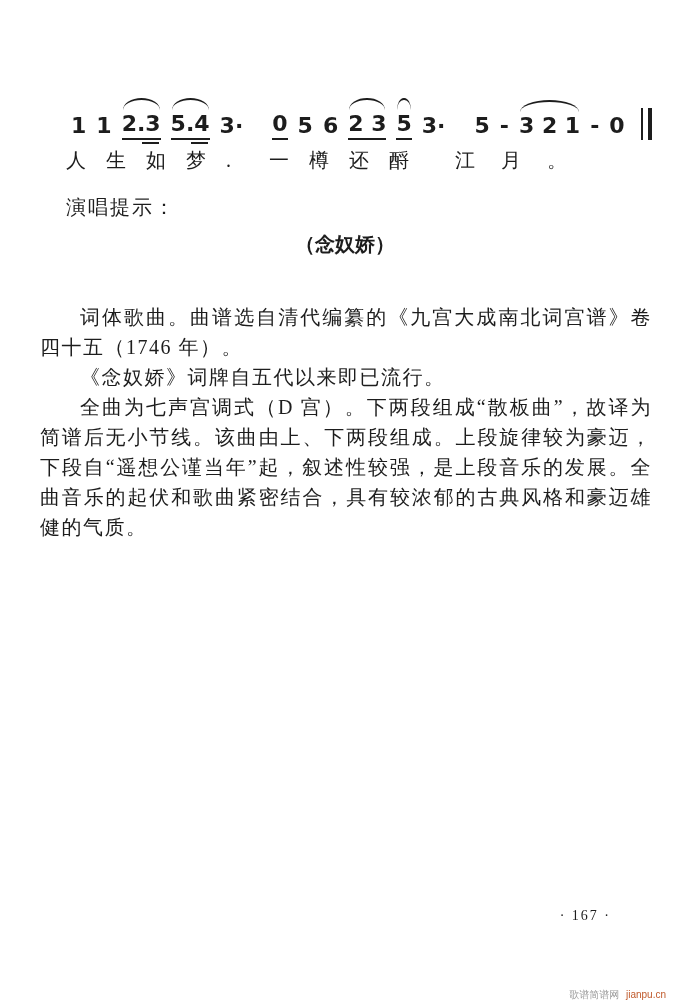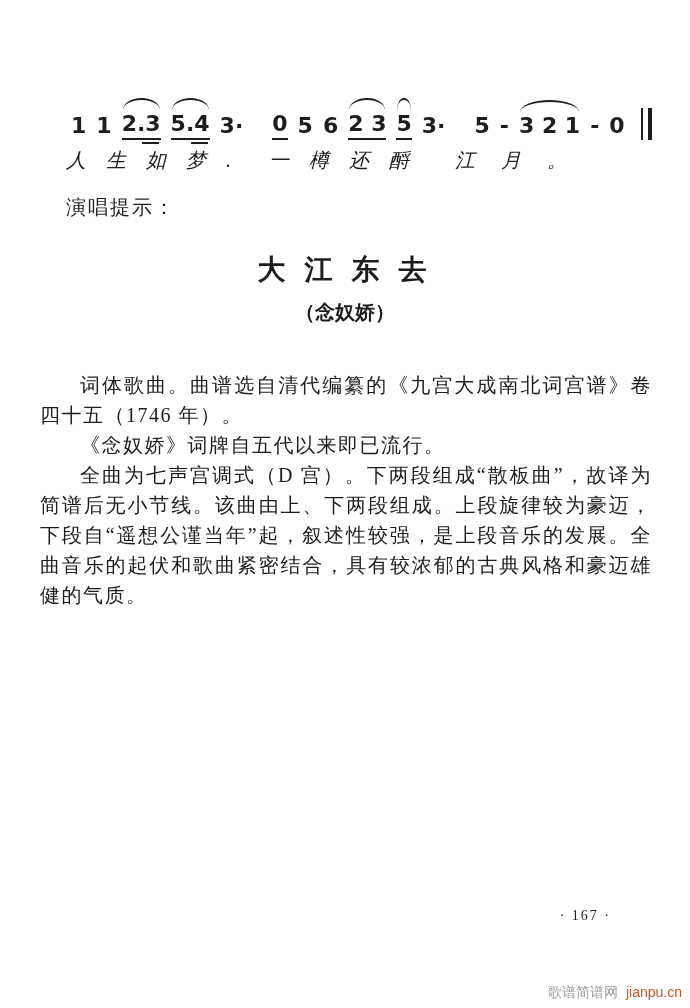--- a/index.html
+++ b/index.html
@@ -40,21 +40,21 @@
   .num.ul2::after{
     content:"";position:absolute;right:2px;bottom:-4px;width:42%;
     border-bottom:2px solid var(--ink);
   }
   .bar{
     display:inline-block;width:5px;height:32px;margin-left:6px;
     border-left:2px solid var(--ink);border-right:4px solid var(--ink);
     vertical-align:bottom;
   }
   .lyrics-row{
-    margin-top:10px;font-size:20px;line-height:1;white-space:pre;font-style:italic;
+    margin-top:10px;font-size:20px;line-height:1;white-space:pre;
   }
   .lyric-group{letter-spacing:20px;}
   .lyric-group + .lyric-group{margin-left:18px;}
   .lyric-group:nth-child(3){margin-left:26px;letter-spacing:26px;}
 
   
   .section-label{
     margin-top:24px;padding-left:66px;
     font-size:20px;letter-spacing:2px;
   }
@@ -74,40 +74,39 @@
     letter-spacing:1.5px;
     text-align:justify;text-indent:2em;
   }
 
   
   .pagenum{
     position:absolute;top:908px;right:79px;
     font-size:14px;letter-spacing:2px;
   }
   .watermark{
-    position:absolute;bottom:6px;right:8px;
-    font-size:14px;
+    position:absolute;bottom:6px;right:24px;
+    font-size:10px;
     font-family:"Liberation Sans","DejaVu Sans",sans-serif;
   }
   .watermark .site-name{color:var(--wm-gray);}
   .watermark .site-url{color:var(--wm-orange);text-decoration:none;margin-left:4px;}
 </style>
 </head>
 <body>
 
 <div class="page">
 
   <div class="notation">
     <div class="notes-row" id="notes-row"><span class="note"><span class="num">1</span></span><span class="note"><span class="num">1</span></span><span class="note"><span class="slur"></span><span class="num ul ul2">2.3</span></span><span class="note"><span class="slur"></span><span class="num ul ul2">5.4</span></span><span class="note"><span class="num">3·</span></span><span class="note gap"><span class="num ul">0</span></span><span class="note"><span class="num">5</span></span><span class="note"><span class="num">6</span></span><span class="note"><span class="slur"></span><span class="num ul">2 3</span></span><span class="note"><span class="slur"></span><span class="num ul">5</span></span><span class="note"><span class="num">3·</span></span><span class="note gap"><span class="num">5</span></span><span class="note"><span class="num">-</span></span><span class="note"><span class="slur"></span><span class="num">3 2 1</span></span><span class="note"><span class="num">-</span></span><span class="note"><span class="num">0</span></span><span class="note"><span class="bar"></span></span></div>
     <div class="lyrics-row" id="lyrics-row"><span class="lyric-group">人生如梦.</span><span class="lyric-group">一樽还酹</span><span class="lyric-group">江月。</span></div>
   </div>
 
   <div class="section-label">演唱提示：</div>
 
-  <h1 class="title">大 江 东 去</h1>
 
   <h2 class="subtitle">（念奴娇）</h2>
 
   <div class="body-text" id="paragraphs">
       <p>词体歌曲。曲谱选自清代编纂的《九宫大成南北词宫谱》卷四十五（1746 年）。</p>
       <p>《念奴娇》词牌自五代以来即已流行。</p>
       <p>全曲为七声宫调式（D 宫）。下两段组成“散板曲”，故译为简谱后无小节线。该曲由上、下两段组成。上段旋律较为豪迈，下段自“遥想公谨当年”起，叙述性较强，是上段音乐的发展。全曲音乐的起伏和歌曲紧密结合，具有较浓郁的古典风格和豪迈雄健的气质。</p>
     </div>
 
   <div class="pagenum">· 167 ·</div>

